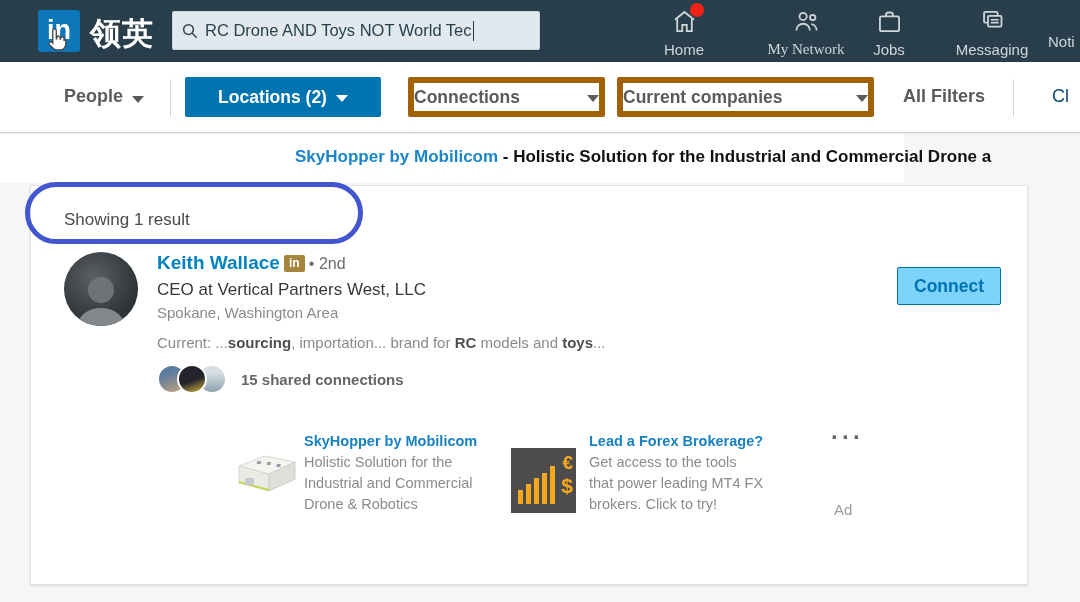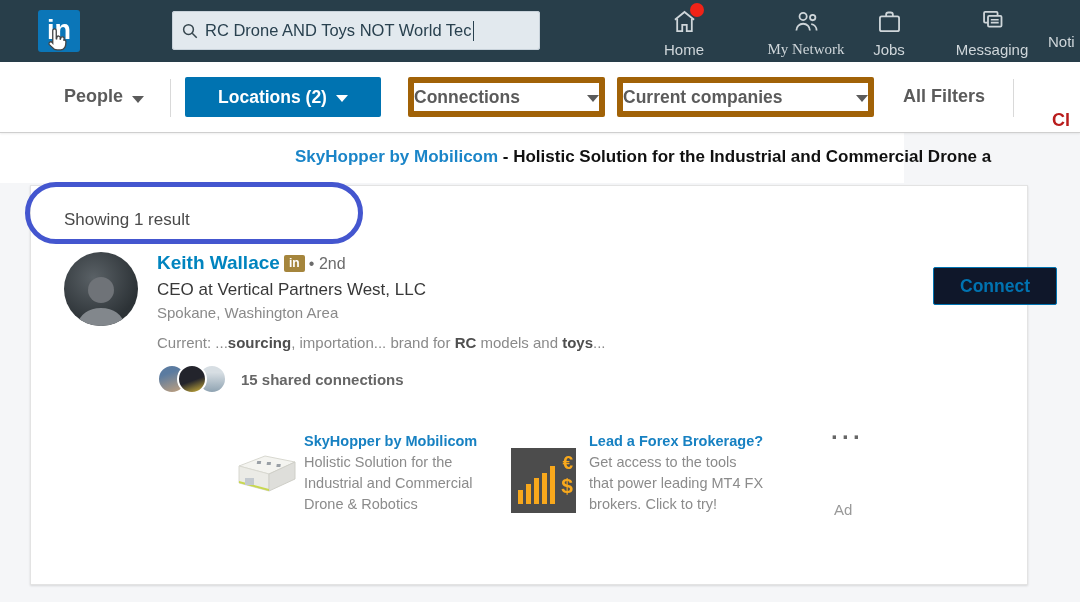--- a/index.html
+++ b/index.html
@@ -41,21 +41,21 @@
   .vd1 { left:170px; } .vd2 { left:1013px; }
   .btn-filter {
     position:absolute; top:77px; height:40px; border-radius:2px; font-size:17.5px; font-weight:bold;
     display:flex; align-items:center; justify-content:center; cursor:pointer; top:15px;
   }
   .btn-locations { left:185px; width:196px; background:#0073b1; color:#fff; }
   .btn-outline { background:#fff; border:6px solid #a16207; color:#5b5b5b;justify-content:space-between; }
   .btn-connections { left:408px; width:197px; }
   .btn-companies { left:617px; width:257px; }
   .f-allfilters { position:absolute; left:903px; top:24px; font-size:18px; font-weight:bold; color:#5b5b5b; cursor:pointer; }
-  .f-clear { position:absolute; left:1052px; top:24px; font-size:18px; font-weight:bold; color:#b91c1c; cursor:pointer; white-space:nowrap;margin-top:24px; }
+  .f-clear { position:absolute; left:1052px; top:24px; font-size:18px; font-weight:normal; color:#0c4a6e; cursor:pointer; white-space:nowrap; }
   .tri { display:inline-block; width:0; height:0; border-left:6px solid transparent; border-right:6px solid transparent;
     border-top:7px solid currentColor; margin-left:9px; position:relative; top:1px; }
   
   .content { position:absolute; top:133px; left:0; width:1080px; height:469px; background:#f5f6f8; }
   .banner-strip { position:absolute; top:0; left:0; width:904px; height:50px; background:#fff; }
   .banner { position:absolute; left:295px; top:14px; font-size:17px; font-weight:bold; white-space:nowrap; color:#111; }
   .banner a { color:#1a85c8; text-decoration:none; cursor:pointer; }
   .card { position:absolute; left:30px; top:52px; width:998px; height:400px; background:#fff;
     border:1px solid #e3e3e3; box-shadow:0 1px 2px rgba(0,0,0,.12); }
   .annotation { position:absolute; left:25px; top:49px; width:338px; height:62px;
@@ -75,23 +75,23 @@
   .p-location { font-size:15px; color:#8a8a8a; line-height:22px; }
   .p-current { font-size:15px; color:#8a8a8a; margin-top:10px;text-align:center; }
   .p-current b { color:#4f4f4f; }
   .shared-row { display:flex; align-items:center; margin-top:13px; }
   .mini { width:30px; height:30px; border-radius:50%; border:2px solid #fff; position:relative; }
   .mini+.mini { margin-left:-10px; }
   .m1 { background:linear-gradient(160deg,#5b7ba0 30%,#c5a27c); }
   .m2 { background:linear-gradient(160deg,#23242c 55%,#d8b93a); z-index:1; }
   .m3 { background:linear-gradient(180deg,#d7dee3 25%,#8fa3b2); }
   .shared-label { font-size:15px; font-weight:bold; color:#666; margin-left:14px; cursor:pointer; }
-  .connect-btn { position:absolute; left:866px; top:81px; width:124px; height:38px; background:#0f172a;
+  .connect-btn { position:absolute; left:866px; top:81px; width:104px; height:38px; background:#7dd3fc;
     border:1px solid #0073b1; border-radius:2px; color:#0073b1; font-weight:bold; font-size:17.5px;
-    display:flex; align-items:center; justify-content:center; cursor:pointer;margin-left:36px; }
+    display:flex; align-items:center; justify-content:center; cursor:pointer; }
   
   .ad { position:absolute; top:247px; }
   .ad-left-img { position:absolute; left:200px; top:262px; cursor:pointer; }
   .ad-left-txt { left:273px; width:210px; }
   .forex-icon { position:absolute; left:480px; top:262px; width:65px; height:65px; background:#4c4c4c; cursor:pointer; }
   .bars { position:absolute; left:7px; bottom:9px; display:flex; align-items:flex-end; }
   .bars i { display:block; width:5px; background:#f8a81c; margin-right:3px; }
   .fx-sym { position:absolute; right:3px; color:#f8a81c; font-weight:bold; font-size:19px; line-height:19px; }
   .fx-e { top:5px; } .fx-d { top:28px; font-size:21px; }
   .ad-right-txt { left:558px; width:230px; }
@@ -104,20 +104,21 @@
 </head>
 <body>
 
 <div class="header">
   <div class="logo-tile">
     <span>in</span>
   </div>
   <svg class="hand-cursor" viewBox="0 0 24 24">
     <path d="M9 2.5c.8 0 1.5.7 1.5 1.5v7l.3.1.2-1.2c.1-.8.8-1.4 1.6-1.3.8.1 1.4.8 1.3 1.6l-.1 1 .3.1.3-1c.2-.8 1-1.2 1.8-1 .8.2 1.2 1 1 1.8l-.2.9h.3c.8 0 1.5.7 1.5 1.5 0 3.5-1 7-4.5 7h-3c-2 0-3.2-.8-4.2-2.2L4.6 16c-.5-.7-.4-1.6.3-2.1.6-.5 1.5-.4 2 .2l.6.7V4c0-.8.7-1.5 1.5-1.5z" fill="#ffffff" stroke="#444" stroke-width="1.1"></path>
   </svg>
+  <div class="logo-cjk">领英</div>
 
   <div class="searchbox">
     <span class="q">
       <svg width="18" height="18" viewBox="0 0 24 24" fill="none" stroke="#37474f" stroke-width="2">
         <circle cx="10" cy="10" r="6.5"></circle>
           <path d="M15 15 L21 21"></path>
       </svg>
     </span>
     <span class="search-text">RC Drone AND Toys NOT World Tec</span>
     <span class="caret-bar"></span>

